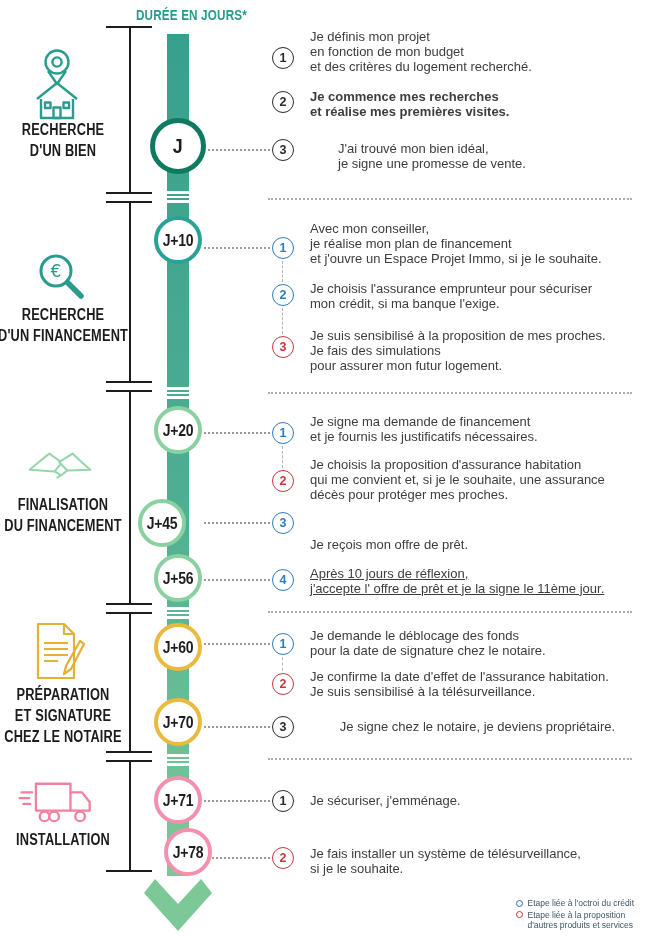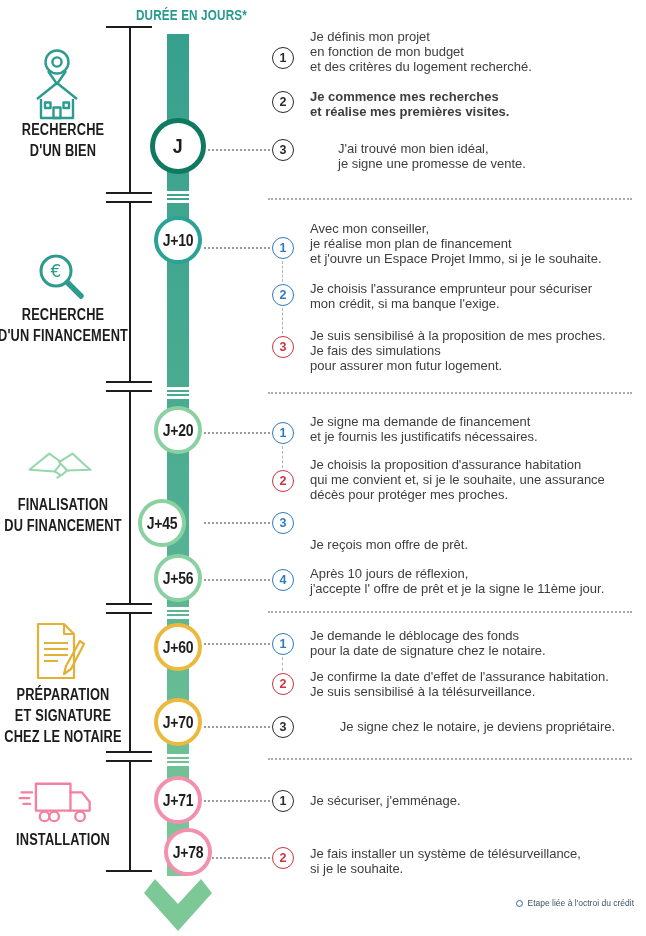--- a/index.html
+++ b/index.html
@@ -159,21 +159,21 @@
         <div class="step-text" style="top: 415px;">Je signe ma demande de financement
 et je fournis les justificatifs nécessaires.</div>
         <div class="dash-chain" style="top: 446px; height: 22px;"></div>
         <div class="step-circle" style="left: 272px; top: 470px; border: 1.6px solid rgb(201, 53, 64); color: rgb(201, 53, 64);">2</div>
         <div class="step-text" style="top: 458px;">Je choisis la proposition d'assurance habitation
 qui me convient et, si je le souhaite, une assurance
 décès pour protéger mes proches.</div>
         <div class="step-circle" style="left: 272px; top: 512px; border: 1.6px solid rgb(46, 123, 191); color: rgb(46, 123, 191);">3</div>
         <div class="step-text" style="top: 517px; margin-top: 21px;">Je reçois mon offre de prêt.</div>
         <div class="step-circle" style="left: 272px; top: 569px; border: 1.6px solid rgb(46, 123, 191); color: rgb(46, 123, 191);">4</div>
-        <div class="step-text" style="top: 567px;">Après 10 jours de réflexion,
+        <div class="step-text" style="top: 567px; text-decoration: underline;">Après 10 jours de réflexion,
 j'accepte l' offre de prêt et je la signe le 11ème jour.</div>
       </div>
       <div>
         <div class="bracket-v" style="top: 613px; height: 139px;"></div>
         <div class="bracket-t" style="top: 612.2px;"></div>
         <div class="bracket-t" style="top: 751.2px;"></div>
         <div class="sec-icon" style="left: 30px; top: 620px;"><svg width="58" height="62" viewBox="0 0 58 62" fill="none" stroke="#e3b135" stroke-width="2.2" stroke-linejoin="round">
             <path d="M8 4 H34 L44 14 V58 H8 Z"></path>
             <path d="M34 4 V14 H44"></path>
             <path d="M14 23 H38 M14 29 H38 M14 35 H38 M14 41 H28"></path>
@@ -225,20 +225,25 @@
         <div class="step-text" style="top: 794px;">Je sécuriser, j'emménage.</div>
         <div class="step-circle" style="left: 272px; top: 847px; border: 1.6px solid rgb(201, 53, 64); color: rgb(201, 53, 64);">2</div>
         <div class="step-text" style="top: 847px;">Je fais installer un système de télésurveillance,
 si je le souhaite.</div>
       </div>
     </div>
   <div id="legend">
       <div class="legend-row">
         <div class="legend-dot" style="border-color: rgb(46, 111, 179);"></div>
         <div class="legend-label">Etape liée à l'octroi du crédit</div>
+      </div>
+      <div class="legend-row">
+        <div class="legend-dot" style="border-color: rgb(204, 53, 64);"></div>
+        <div class="legend-label">Etape liée à la proposition
+d'autres produits et services</div>
       </div>
     </div>
 <div class="hash" style="top: 191px;"></div>
     <div class="hash" style="top: 195.6px;"></div>
     <div class="hash" style="top: 200.2px;"></div>
     <div class="hash" style="top: 387px;"></div>
     <div class="hash" style="top: 391.6px;"></div>
     <div class="hash" style="top: 396.2px;"></div>
     <div class="hash" style="top: 607px;"></div>
     <div class="hash" style="top: 611.6px;"></div>

